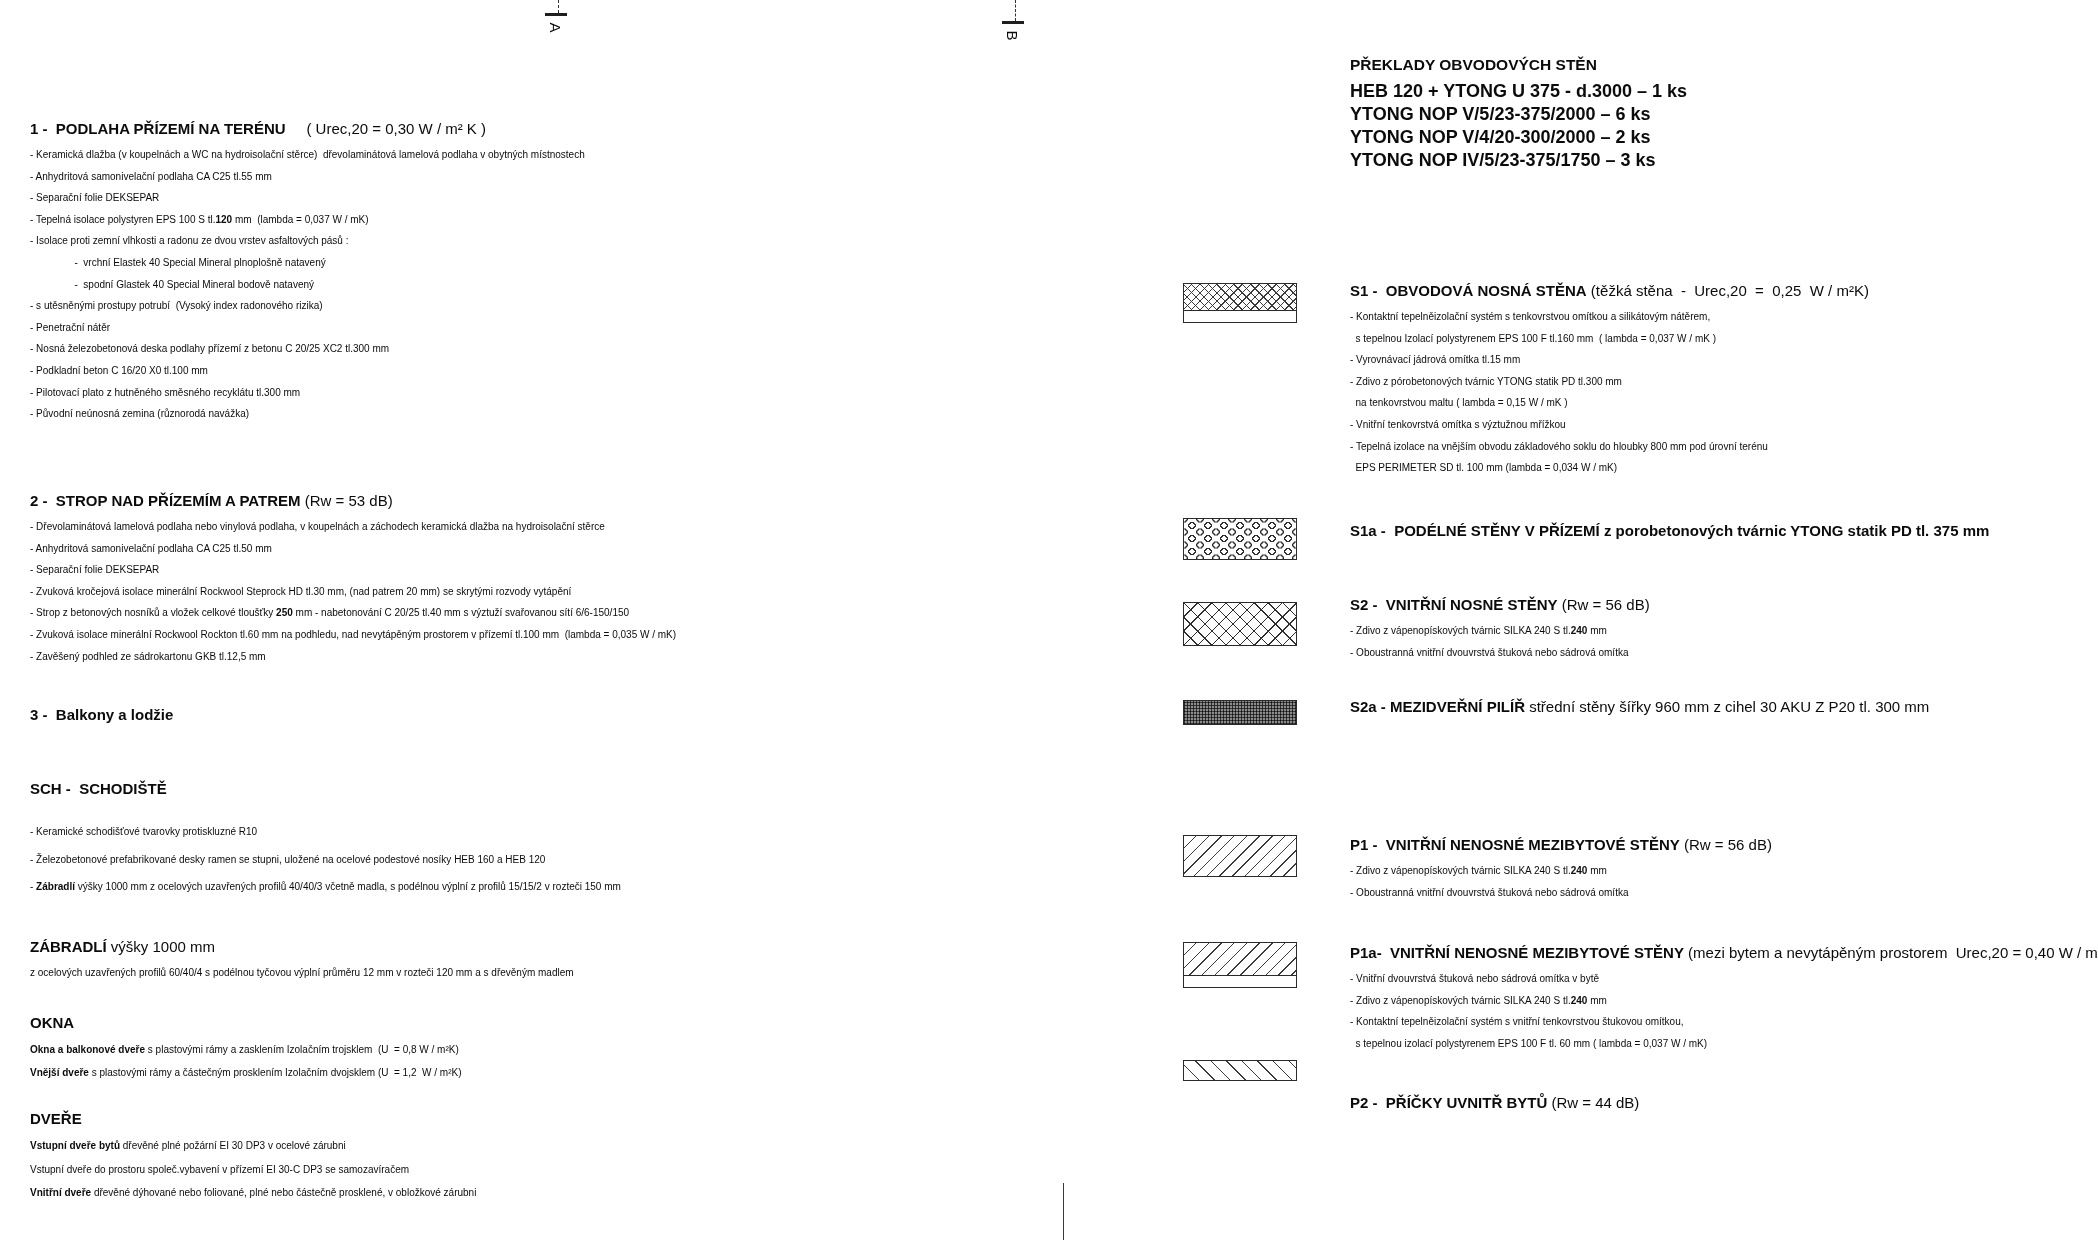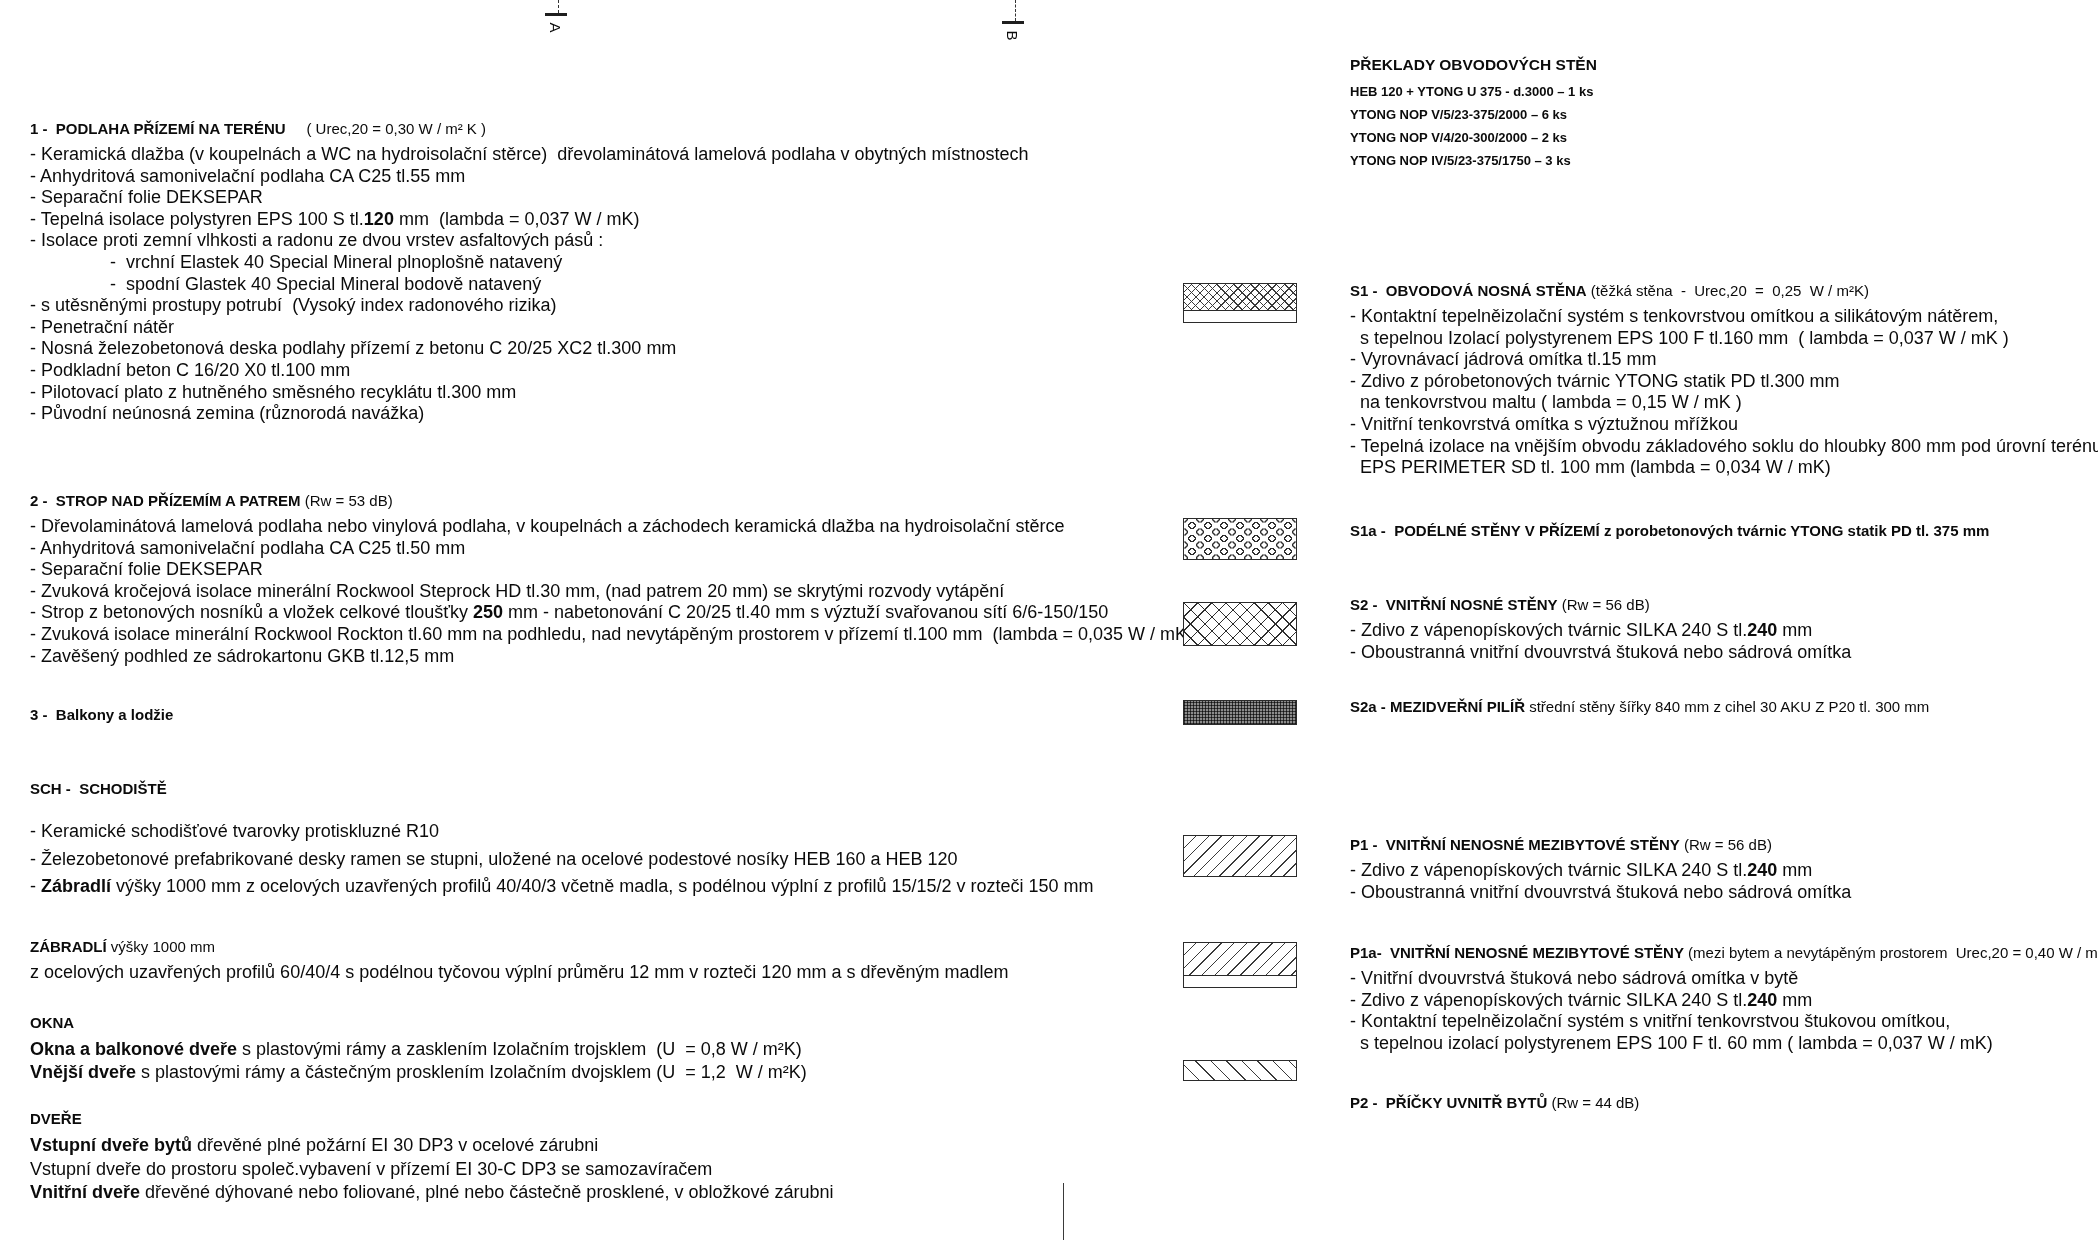--- a/index.html
+++ b/index.html
@@ -6,36 +6,36 @@
   .page{position:relative;width:2098px;height:1240px;background:#ffffff;overflow:hidden;
         font-family:"Liberation Sans",sans-serif;color:#0b0b0b;}
   
   #title{position:absolute;left:30px;top:40px;margin:0;font-size:31px;font-weight:bold;letter-spacing:.3px;}
   
   .block{position:absolute;left:30px;white-space:pre;}
   .block.right{left:1350px;}
   .bh{margin:0;font-size:15px;font-weight:normal;line-height:18px;}
   .b{font-weight:bold;}
   .lines{margin-top:6px;}
-  .ln{font-size:18px;line-height:21.6px;}
+  .ln{font-size:10px;line-height:21.6px;}
   
   #blk-b1{top:120px;}
   #blk-b2{top:492px;}
   #blk-b3{top:706px;height:62px;overflow:hidden;}
   #blk-sch{top:780px;}
   #blk-sch .lines{margin-top:20px;}
   #blk-sch .ln{line-height:27.6px;}
   #blk-zabradli{top:938px;}
   #blk-okna{top:1014px;}
   #blk-okna .ln{line-height:23px;}
   #blk-dvere{top:1110px;}
   #blk-dvere .ln{line-height:23.6px;}
   
   #blk-preklady{top:56px;}
-  #blk-preklady .ln{line-height:23px;font-size:13px;font-weight:bold;}
+  #blk-preklady .ln{line-height:23px;font-size:18px;font-weight:bold;}
   #blk-preklady .bh{font-size:15.5px;}
   #blk-s1{top:282px;}
   #blk-s1a{top:522px;}
   #blk-s2{top:596px;}
   #blk-s2a{top:698px;}
   #blk-p1{top:836px;}
   #blk-p1a{top:944px;}
   #blk-p2{top:1094px;}
   
   .swatch{position:absolute;left:1183px;width:114px;border:1px solid #2b2b2b;background:#fff;
@@ -101,21 +101,21 @@
       <section id="blk-sch" class="block"><h2 class="bh"><span class="b">SCH -  SCHODIŠTĚ</span></h2><div class="lines"><div class="ln"><span>- Keramické schodišťové tvarovky protiskluzné R10</span></div><div class="ln"><span>- Železobetonové prefabrikované desky ramen se stupni, uložené na ocelové podestové nosíky HEB 160 a HEB 120</span></div><div class="ln"><span>- </span><span class="b">Zábradlí</span><span> výšky 1000 mm z ocelových uzavřených profilů 40/40/3 včetně madla, s podélnou výplní z profilů 15/15/2 v rozteči 150 mm</span></div></div></section>
       <section id="blk-zabradli" class="block"><h2 class="bh"><span class="b">ZÁBRADLÍ</span><span> výšky 1000 mm</span></h2><div class="lines"><div class="ln"><span>z ocelových uzavřených profilů 60/40/4 s podélnou tyčovou výplní průměru 12 mm v rozteči 120 mm a s dřevěným madlem</span></div></div></section>
       <section id="blk-okna" class="block"><h2 class="bh"><span class="b">OKNA</span></h2><div class="lines"><div class="ln"><span class="b">Okna a balkonové dveře</span><span> s plastovými rámy a zasklením Izolačním trojsklem  (U  = 0,8 W / m²K)</span></div><div class="ln"><span class="b">Vnější dveře</span><span> s plastovými rámy a částečným prosklením Izolačním dvojsklem (U  = 1,2  W / m²K)</span></div></div></section>
       <section id="blk-dvere" class="block"><h2 class="bh"><span class="b">DVEŘE</span></h2><div class="lines"><div class="ln"><span class="b">Vstupní dveře bytů</span><span> dřevěné plné požární EI 30 DP3 v ocelové zárubni</span></div><div class="ln"><span>Vstupní dveře do prostoru společ.vybavení v přízemí EI 30-C DP3 se samozavíračem</span></div><div class="ln"><span class="b">Vnitřní dveře</span><span> dřevěné dýhované nebo foliované, plné nebo částečně prosklené, v obložkové zárubni</span></div></div></section>
     </div>
   <div id="right-col">
       <section id="blk-preklady" class="block right"><h2 class="bh"><span class="b">PŘEKLADY OBVODOVÝCH STĚN</span></h2><div class="lines"><div class="ln"><span class="b">HEB 120 + YTONG U 375 - d.3000 – 1 ks</span></div><div class="ln"><span class="b">YTONG NOP V/5/23-375/2000 – 6 ks</span></div><div class="ln"><span class="b">YTONG NOP V/4/20-300/2000 – 2 ks</span></div><div class="ln"><span class="b">YTONG NOP IV/5/23-375/1750 – 3 ks</span></div></div></section>
       <section id="blk-s1" class="block right"><h2 class="bh"><span class="b">S1 -  OBVODOVÁ NOSNÁ STĚNA</span><span> (těžká stěna  -  Urec,20  =  0,25  W / m²K)</span></h2><div class="lines"><div class="ln"><span>- Kontaktní tepelněizolační systém s tenkovrstvou omítkou a silikátovým nátěrem,</span></div><div class="ln"><span>  s tepelnou Izolací polystyrenem EPS 100 F tl.160 mm  ( lambda = 0,037 W / mK )</span></div><div class="ln"><span>- Vyrovnávací jádrová omítka tl.15 mm</span></div><div class="ln"><span>- Zdivo z pórobetonových tvárnic YTONG statik PD tl.300 mm</span></div><div class="ln"><span>  na tenkovrstvou maltu ( lambda = 0,15 W / mK )</span></div><div class="ln"><span>- Vnitřní tenkovrstvá omítka s výztužnou mřížkou</span></div><div class="ln"><span>- Tepelná izolace na vnějším obvodu základového soklu do hloubky 800 mm pod úrovní terénu</span></div><div class="ln"><span>  EPS PERIMETER SD tl. 100 mm (lambda = 0,034 W / mK)</span></div></div></section>
       <section id="blk-s1a" class="block right"><h2 class="bh"><span class="b">S1a -  PODÉLNÉ STĚNY V PŘÍZEMÍ z porobetonových tvárnic YTONG statik PD tl. 375 mm</span></h2></section>
       <section id="blk-s2" class="block right"><h2 class="bh"><span class="b">S2 -  VNITŘNÍ NOSNÉ STĚNY</span><span> (Rw = 56 dB)</span></h2><div class="lines"><div class="ln"><span>- Zdivo z vápenopískových tvárnic SILKA 240 S tl.</span><span class="b">240</span><span> mm</span></div><div class="ln"><span>- Oboustranná vnitřní dvouvrstvá štuková nebo sádrová omítka</span></div></div></section>
-      <section id="blk-s2a" class="block right"><h2 class="bh"><span class="b">S2a - MEZIDVEŘNÍ PILÍŘ</span><span> střední stěny šířky 840 mm z cihel 30 AKU Z P20 tl. 300 mm</span></h2></section>
+      <section id="blk-s2a" class="block right"><h2 class="bh"><span class="b">S2a - MEZIDVEŘNÍ PILÍŘ</span><span> střední stěny šířky 960 mm z cihel 30 AKU Z P20 tl. 300 mm</span></h2></section>
       <section id="blk-p1" class="block right"><h2 class="bh"><span class="b">P1 -  VNITŘNÍ NENOSNÉ MEZIBYTOVÉ STĚNY</span><span> (Rw = 56 dB)</span></h2><div class="lines"><div class="ln"><span>- Zdivo z vápenopískových tvárnic SILKA 240 S tl.</span><span class="b">240</span><span> mm</span></div><div class="ln"><span>- Oboustranná vnitřní dvouvrstvá štuková nebo sádrová omítka</span></div></div></section>
       <section id="blk-p1a" class="block right"><h2 class="bh"><span class="b">P1a-  VNITŘNÍ NENOSNÉ MEZIBYTOVÉ STĚNY</span><span> (mezi bytem a nevytápěným prostorem  Urec,20 = 0,40 W / m²K)</span></h2><div class="lines"><div class="ln"><span>- Vnitřní dvouvrstvá štuková nebo sádrová omítka v bytě</span></div><div class="ln"><span>- Zdivo z vápenopískových tvárnic SILKA 240 S tl.</span><span class="b">240</span><span> mm</span></div><div class="ln"><span>- Kontaktní tepelněizolační systém s vnitřní tenkovrstvou štukovou omítkou,</span></div><div class="ln"><span>  s tepelnou izolací polystyrenem EPS 100 F tl. 60 mm ( lambda = 0,037 W / mK)</span></div></div></section>
       <section id="blk-p2" class="block right"><h2 class="bh"><span class="b">P2 -  PŘÍČKY UVNITŘ BYTŮ</span><span> (Rw = 44 dB)</span></h2></section>
     </div>
   <div id="swatch-layer">
       <div id="sw-s1" class="swatch">
         <div class="sw-top pat-xfine"></div>
         <div class="sw-bot"></div>
       </div>
       <div id="sw-s1a" class="swatch pat-bubbles"></div>

